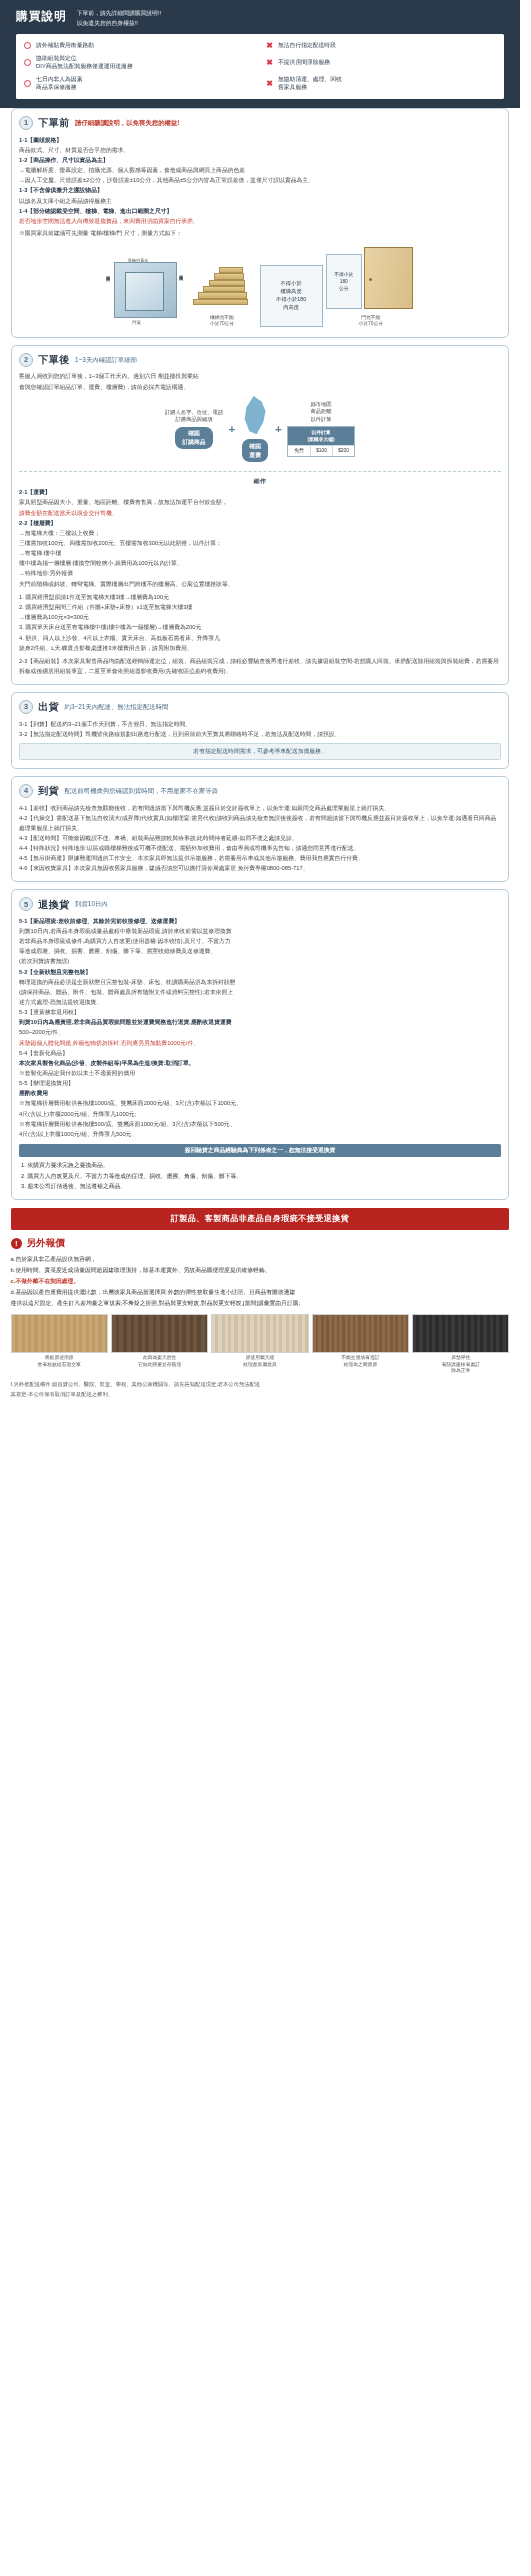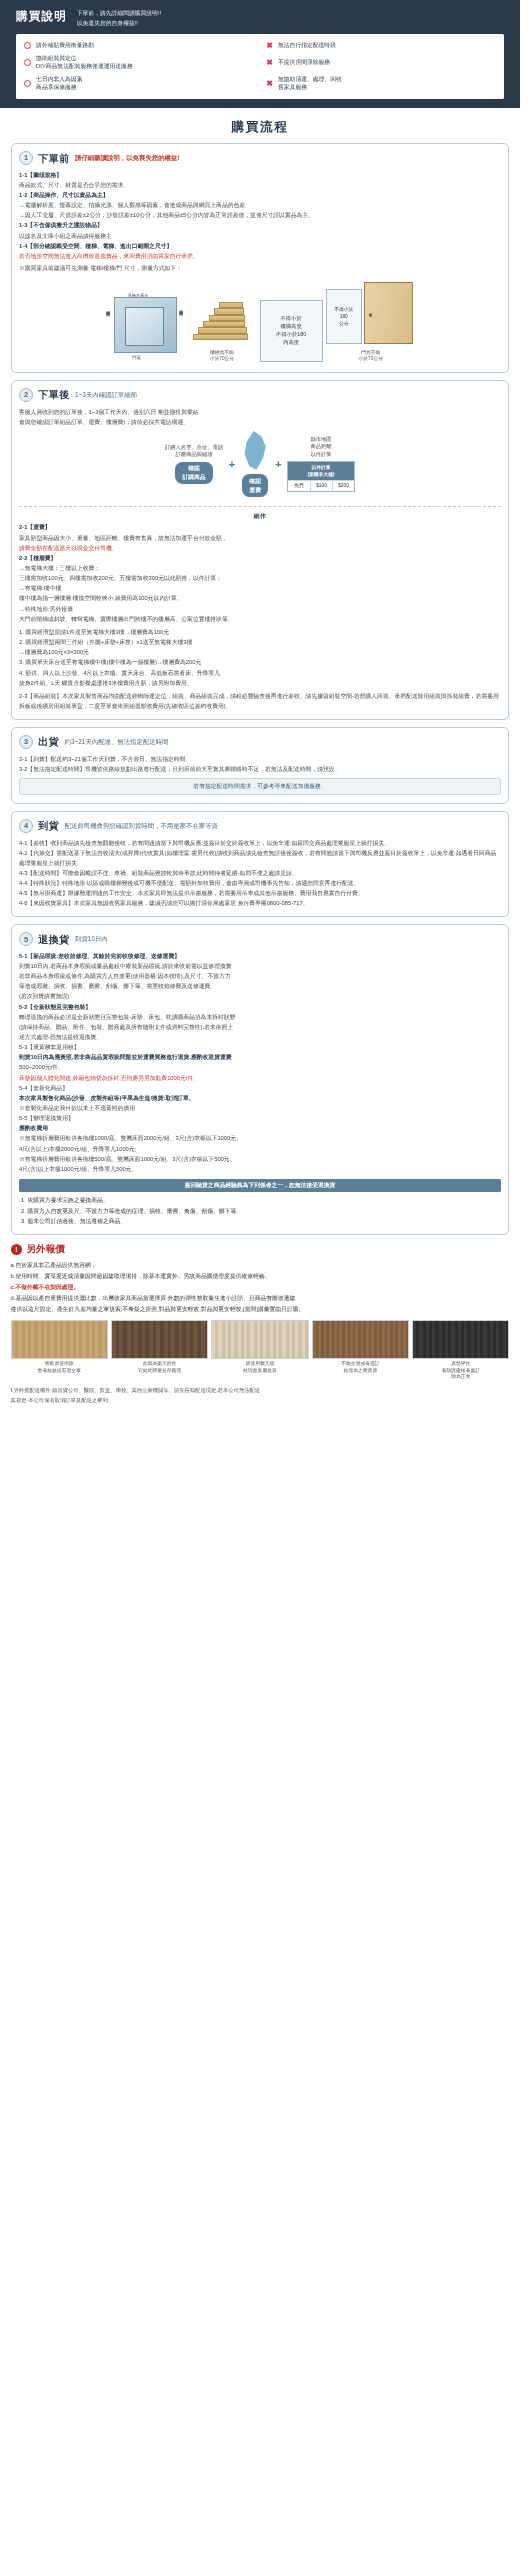--- a/index.html
+++ b/index.html
@@ -264,21 +264,20 @@
       <div class="hdr-item">
         <span class="ico">
             <span class="xmark">✖</span>
           </span>
         <span class="txt" style="white-space:pre-line">無協助清運、處理、回收
 舊家具服務</span>
       </div>
     </div>
   </div>
 
-  <div class="flow-title">購買流程</div>
 
   <div class="step">
     <div class="step-head">
       <div class="step-num">1</div>
       <div class="step-label">下單前</div>
       <div class="step-note">請仔細聽讀說明，以免喪失您的權益!</div>
     </div>
     <div class="body-txt">
       <div class="lead">1-1【圖頌規格】</div>
       <div>商品款式、尺寸、材質是否合乎您的需求。</div>
@@ -470,20 +469,21 @@
       <div></div>
     </div>
     <div class="sum-head">簽回驗貨之商品經驗典為下列係者之一，恕無法接受退換貨</div>
     <div class="sum-body">
       <div>1. 依購買方要求完急之要換商品。</div>
       <div>2. 購買方人自改更及尺、不當方力等造成的症理、損收、磨擦、角傷、刮傷、髒下等。</div>
       <div>3. 超未公司訂估過後、無法遵補之商品。</div>
     </div>
   </div>
 
+  <div class="notice-bar">訂製品、客製商品非產品自身瑕疵不接受退換貨</div>
 
   <div class="notice-title">
     <span class="warn-ico">!</span>
     <span>另外報價</span>
   </div>
 
   <div class="notice-body">
     <div>a.自於家具非乙產品設供無容網，</div>
     <div>b.使用時間、實菜度近成清量因問題因建取理潔持，除基本運實外、另故商品購便理度提供維修輕藝、</div>
     <div class="red bold">c.不做外戴不在契因處理。</div>

